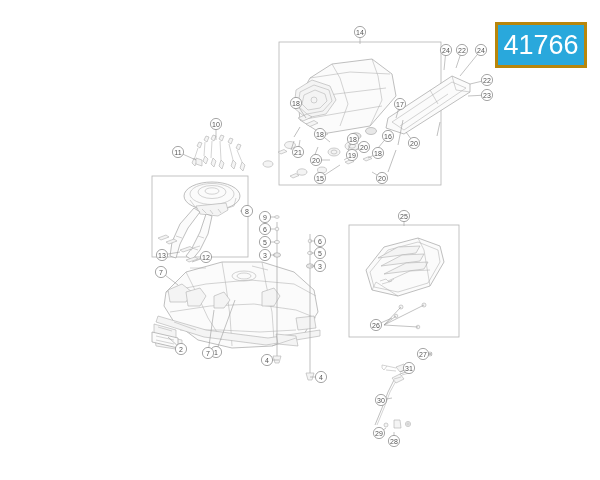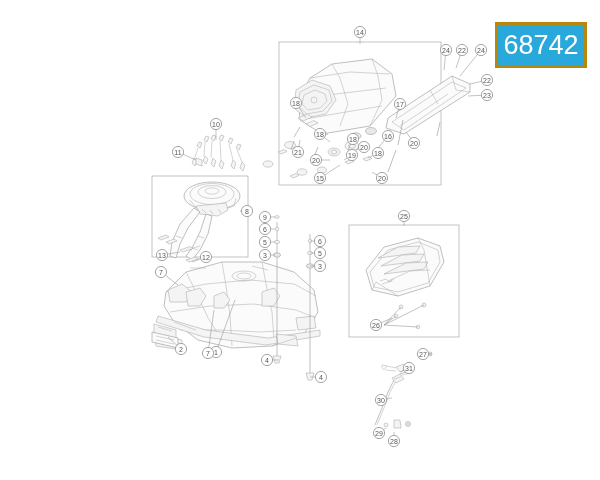--- a/index.html
+++ b/index.html
@@ -464,16 +464,16 @@
         </g>
         <line class="lead" x1="409" y1="368" x2="400" y2="372"></line>
         <g>
           <circle class="cir" cx="409" cy="368" r="5.6"></circle>
           <text class="ct" x="409" y="368.4">31</text>
         </g>
       </g>
   </svg>
 
   <div class="badge" style="left: 495px; top: 22px; width: 92px; height: 46px; background: rgb(41, 168, 220); border-color: rgb(184, 134, 11); border-width: 3px; color: rgb(255, 255, 255); font-size: 27px;">
-    <span>68742</span>
+    <span>41766</span>
   </div>
 
 </div>
 
 </body></html>

